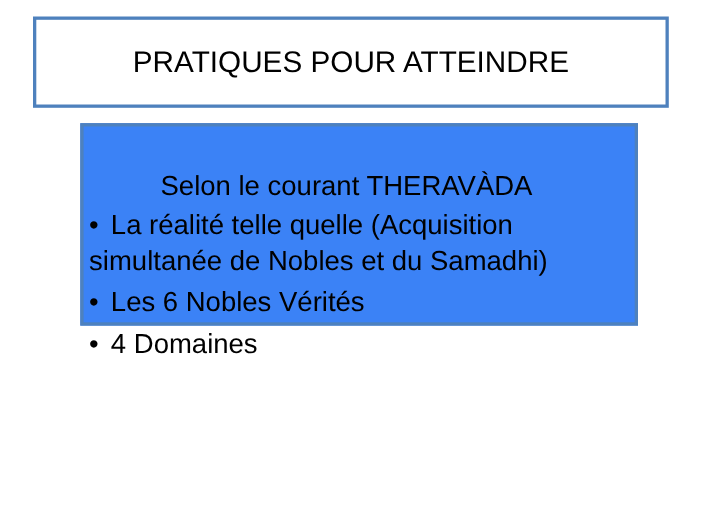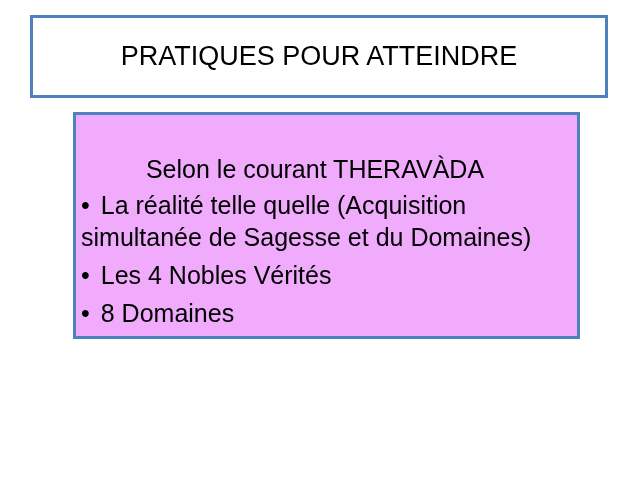--- a/index.html
+++ b/index.html
@@ -37,24 +37,24 @@
     text-align: center;
     font-size: 27px;
     line-height: 33px;
     font-weight: 400;
   }
   .content-box {
     position: absolute;
     left: 73px;
     top: 112px;
     width: 507px;
-    height: 227px;
+    height: 184px;
     border: 3px solid #4E81BD;
     box-sizing: border-box;
-    background: #f0abfc;
+    background: #3b82f6;
     padding: 38px 6px 0 5px;
     font-size: 25px;
     line-height: 32px;
   }
   .content-heading {
     text-align: center;
     margin: 0 22px 4px 0;
   }
   .bullet-list {
     list-style: none;
@@ -74,19 +74,19 @@
 
 <div class="slide">
 
   <div class="title-box">
     <div>PRATIQUES POUR ATTEINDRE</div>
   </div>
 
   <div class="content-box">
     <div class="content-heading">Selon le courant THERAVÀDA</div>
     <ul class="bullet-list">
-      <li class="bullet-item"><span class="bullet-dot">•</span><span>La réalité telle quelle (Acquisition simultanée de Sagesse et du Domaines)</span></li>
-      <li class="bullet-item"><span class="bullet-dot">•</span><span>Les 4 Nobles Vérités</span></li>
-      <li class="bullet-item"><span class="bullet-dot">•</span><span>8 Domaines</span></li>
+      <li class="bullet-item"><span class="bullet-dot">•</span><span>La réalité telle quelle (Acquisition simultanée de Nobles et du Samadhi)</span></li>
+      <li class="bullet-item"><span class="bullet-dot">•</span><span>Les 6 Nobles Vérités</span></li>
+      <li class="bullet-item"><span class="bullet-dot">•</span><span>4 Domaines</span></li>
     </ul>
   </div>
 
 </div>
 
 </body></html>

